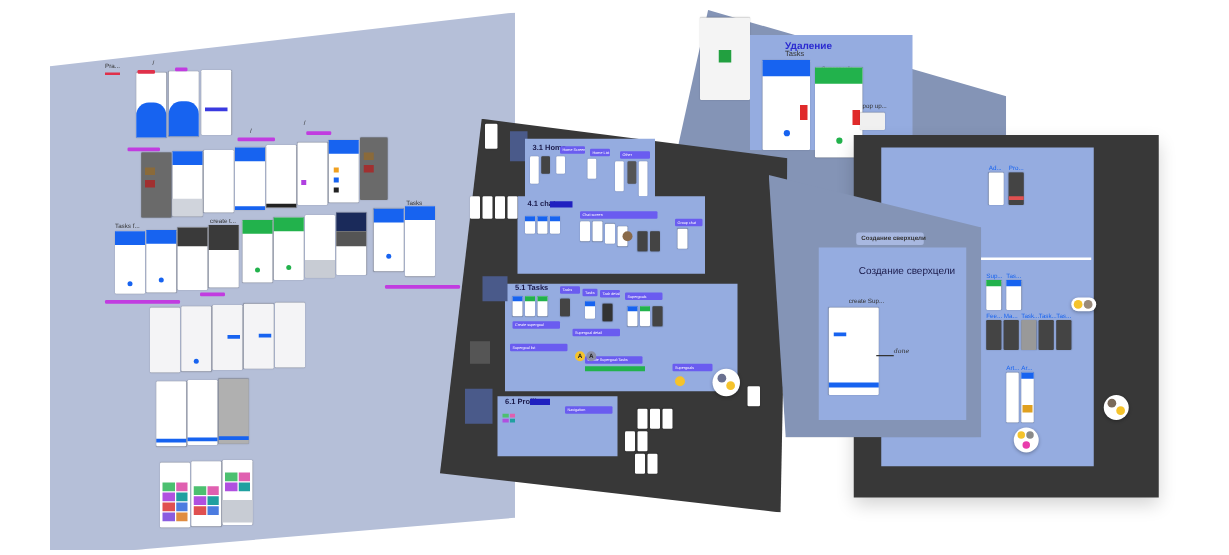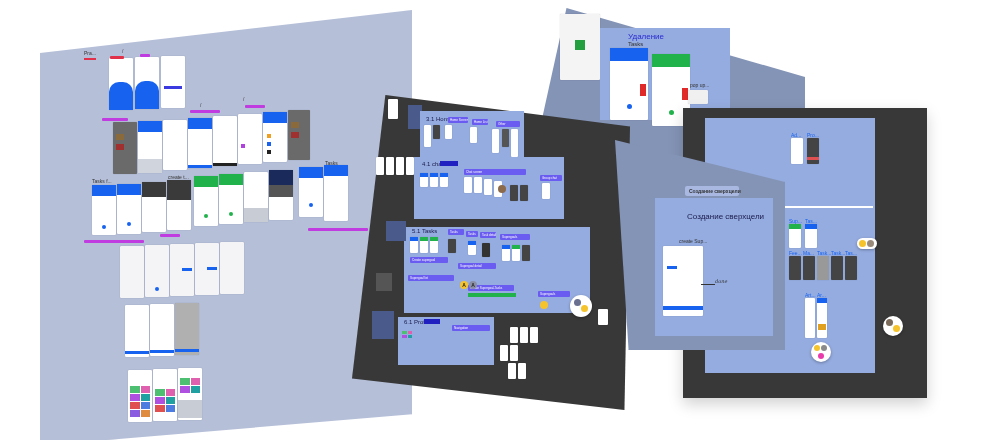--- a/index.html
+++ b/index.html
@@ -5,21 +5,21 @@
   html,body{margin:0;padding:0;}
   body{width:983px;height:444px;background:#ffffff;position:relative;overflow:hidden;font-family:"Liberation Sans",sans-serif;}
   .board{position:absolute;box-shadow:0 6px 14px rgba(0,0,0,0.18);}
   .abs{position:absolute;}
   .screen{position:absolute;background:#fff;border-radius:1px;box-shadow:0 0 1px rgba(0,0,0,0.3);}
   .screen .hdr{position:absolute;left:0;top:0;right:0;height:28%;}
   .lbl{position:absolute;font-size:5px;color:#333;white-space:nowrap;}
   .tag{position:absolute;height:3px;background:#c13ce0;border-radius:1px;}
   .redtag{position:absolute;height:2px;background:#e0304a;}
   .section{position:absolute;background:#95ace0;}
-  .section-title{position:absolute;font-size:6px;font-weight:normal;color:#1a1a4a;white-space:nowrap;}
+  .section-title{position:absolute;font-size:6px;font-weight:bold;color:#1a1a4a;white-space:nowrap;}
   .pill{position:absolute;height:6px;background:#6a5cf0;border-radius:1px;color:#fff;font-size:3px;line-height:6px;padding-left:2px;white-space:nowrap;overflow:hidden;}
   .avatar{position:absolute;border-radius:50%;font-size:5px;color:#222;text-align:center;font-weight:bold;}
   .cursor-bubble{position:absolute;background:#fff;border-radius:50%;box-shadow:0 1px 3px rgba(0,0,0,0.3);}
   .colorgrid{position:absolute;display:grid;grid-template-columns:1fr 1fr;gap:1px;}
   .colorgrid div{height:7px;}
 </style>
 </head>
 <body>
 
 <div class="board" style="left:40px;top:10px;width:372px;height:430px;background:#b5bfd8;clip-path:polygon(0 10%,100% 0,100% 94%,18% 100%,0 100%);transform:none;">

